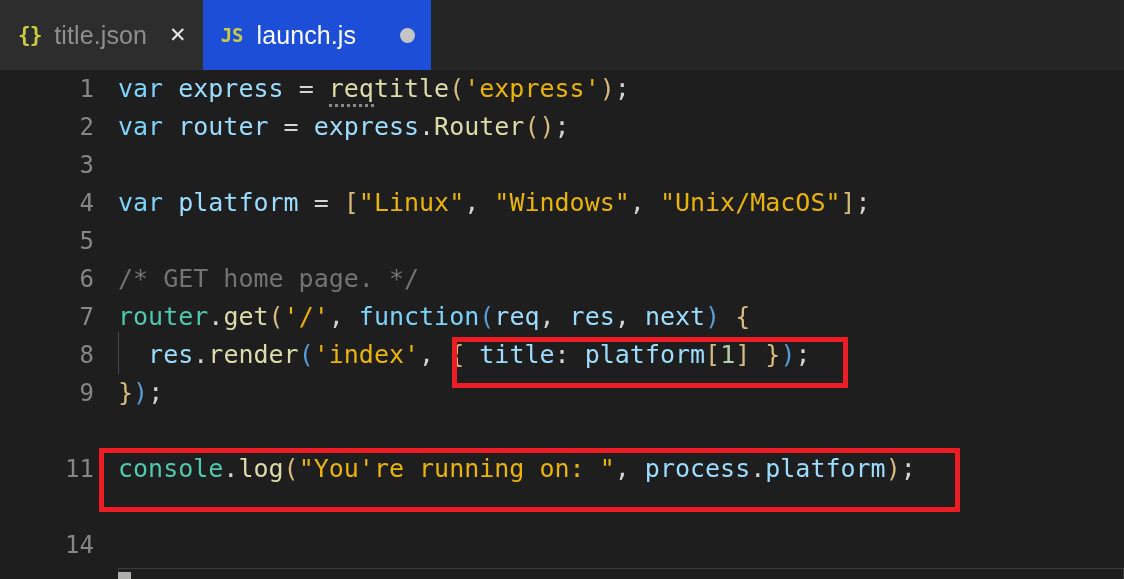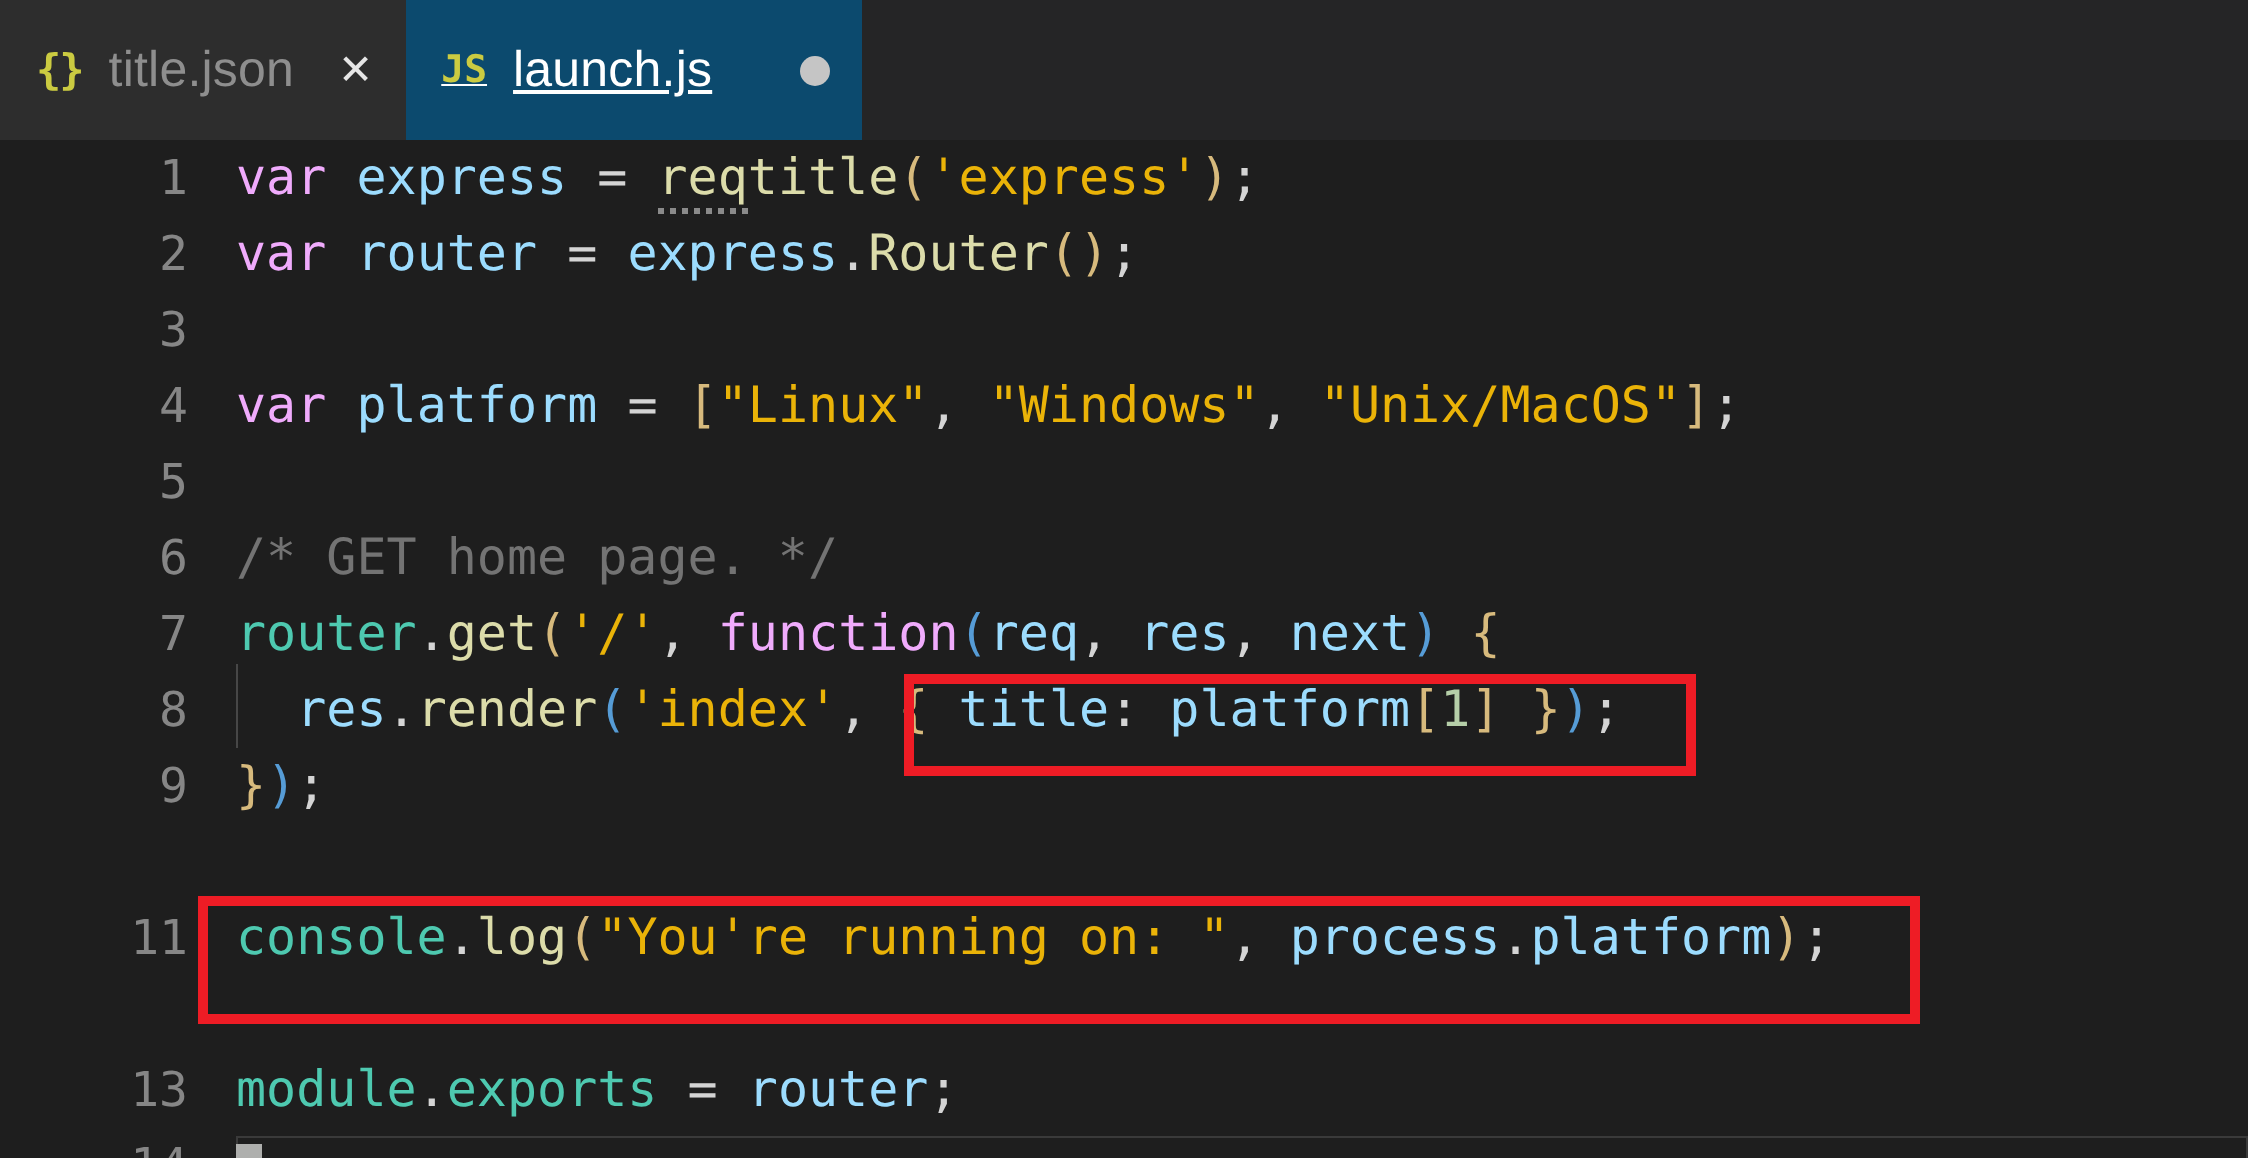--- a/index.html
+++ b/index.html
@@ -33,23 +33,22 @@
     font-family: "Liberation Sans", sans-serif;
     font-size: 25px;
     white-space: nowrap;
     user-select: none;
   }
   .tab.inactive {
     background: #2d2d2d;
     color: #8e8e8e;
   }
   .tab.active {
-    background: #0c4a6e;
+    background: #1d4ed8;
     color: #ffffff;
-    text-decoration: underline;
   }
   .tab-icon {
     font-family: "DejaVu Sans Mono", monospace;
     font-size: 21px;
     font-weight: bold;
     color: #cbcb41;
     margin-right: 13px;
     letter-spacing: -1px;
   }
   .tab-icon.js {
@@ -125,21 +124,21 @@
     pointer-events: none;
   }
   .cursor {
     position: absolute;
     width: 13px;
     height: 30px;
     background: #aeafad;
   }
 
   
-  .kw       { color: #f0abfc; }  
+  .kw       { color: #7dd3fc; }  
   .ident    { color: #9cdcfe; margin-top: 39px; }  
   .fn       { color: #dcdcaa; }  
   .str      { color: #eab308; margin-top: 40px; }  
   .cmt      { color: #737373; }  
   .teal     { color: #4ec9b0; }  
   .num      { color: #b5cea8; }  
   .punct    { color: #d4d4d4; }  
   .br-y     { color: #d7ba7d; }  
   .br-b     { color: #569cd6; }  
   .hint {
@@ -177,20 +176,19 @@
     <div class="code-line"><div class="gutter">3</div><div class="content"></div></div>
     <div class="code-line"><div class="gutter">4</div><div class="content"><span class="kw">var</span><span class="punct"> </span><span class="ident">platform</span><span class="punct"> = </span><span class="br-y">[</span><span class="str">"Linux"</span><span class="punct">, </span><span class="str">"Windows"</span><span class="punct">, </span><span class="str">"Unix/MacOS"</span><span class="br-y">]</span><span class="punct">;</span></div></div>
     <div class="code-line"><div class="gutter">5</div><div class="content"></div></div>
     <div class="code-line"><div class="gutter">6</div><div class="content"><span class="cmt">/* GET home page. */</span></div></div>
     <div class="code-line"><div class="gutter">7</div><div class="content"><span class="teal">router</span><span class="punct">.</span><span class="fn">get</span><span class="br-y">(</span><span class="str">'/'</span><span class="punct">, </span><span class="kw">function</span><span class="br-b">(</span><span class="ident">req</span><span class="punct">, </span><span class="ident">res</span><span class="punct">, </span><span class="ident">next</span><span class="br-b">)</span><span class="punct"> </span><span class="br-y">{</span></div></div>
     <div class="code-line"><div class="gutter">8</div><div class="content"><span class="punct">  </span><span class="ident">res</span><span class="punct">.</span><span class="fn">render</span><span class="br-b">(</span><span class="str">'index'</span><span class="punct">, </span><span class="br-y">{</span><span class="punct"> </span><span class="ident">title</span><span class="punct">: </span><span class="ident">platform</span><span class="br-y">[</span><span class="num">1</span><span class="br-y">]</span><span class="punct"> </span><span class="br-y">}</span><span class="br-b">)</span><span class="punct">;</span></div></div>
     <div class="code-line"><div class="gutter">9</div><div class="content"><span class="br-y">}</span><span class="br-b">)</span><span class="punct">;</span></div></div>
     <div class="code-line"><div class="content"></div></div>
     <div class="code-line"><div class="gutter">11</div><div class="content"><span class="teal">console</span><span class="punct">.</span><span class="fn">log</span><span class="br-y">(</span><span class="str">"You're running on: "</span><span class="punct">, </span><span class="ident">process</span><span class="punct">.</span><span class="ident">platform</span><span class="br-y">)</span><span class="punct">;</span></div></div>
     <div class="code-line"><div class="content"></div></div>
-    <div class="code-line"><div class="gutter">13</div><div class="content"><span class="teal">module</span><span class="punct">.</span><span class="teal">exports</span><span class="punct"> = </span><span class="ident">router</span><span class="punct">;</span></div></div>
     <div class="code-line"><div class="gutter">14</div><div class="content"></div></div>
     <div class="indent-guide" style="top: 262px; height: 42px;"></div>
     <div class="cur-line-box" style="top: 498px;"></div>
     <div class="cursor" style="top: 502px; left: 118px;"></div>
     <div class="redbox" style="left: 452px; top: 267px; width: 396px; height: 51px; border-color: rgb(238, 28, 37);"></div>
     <div class="redbox" style="left: 99px; top: 378px; width: 861px; height: 64px; border-color: rgb(238, 28, 37);"></div>
   </div>
 
 </body></html>

